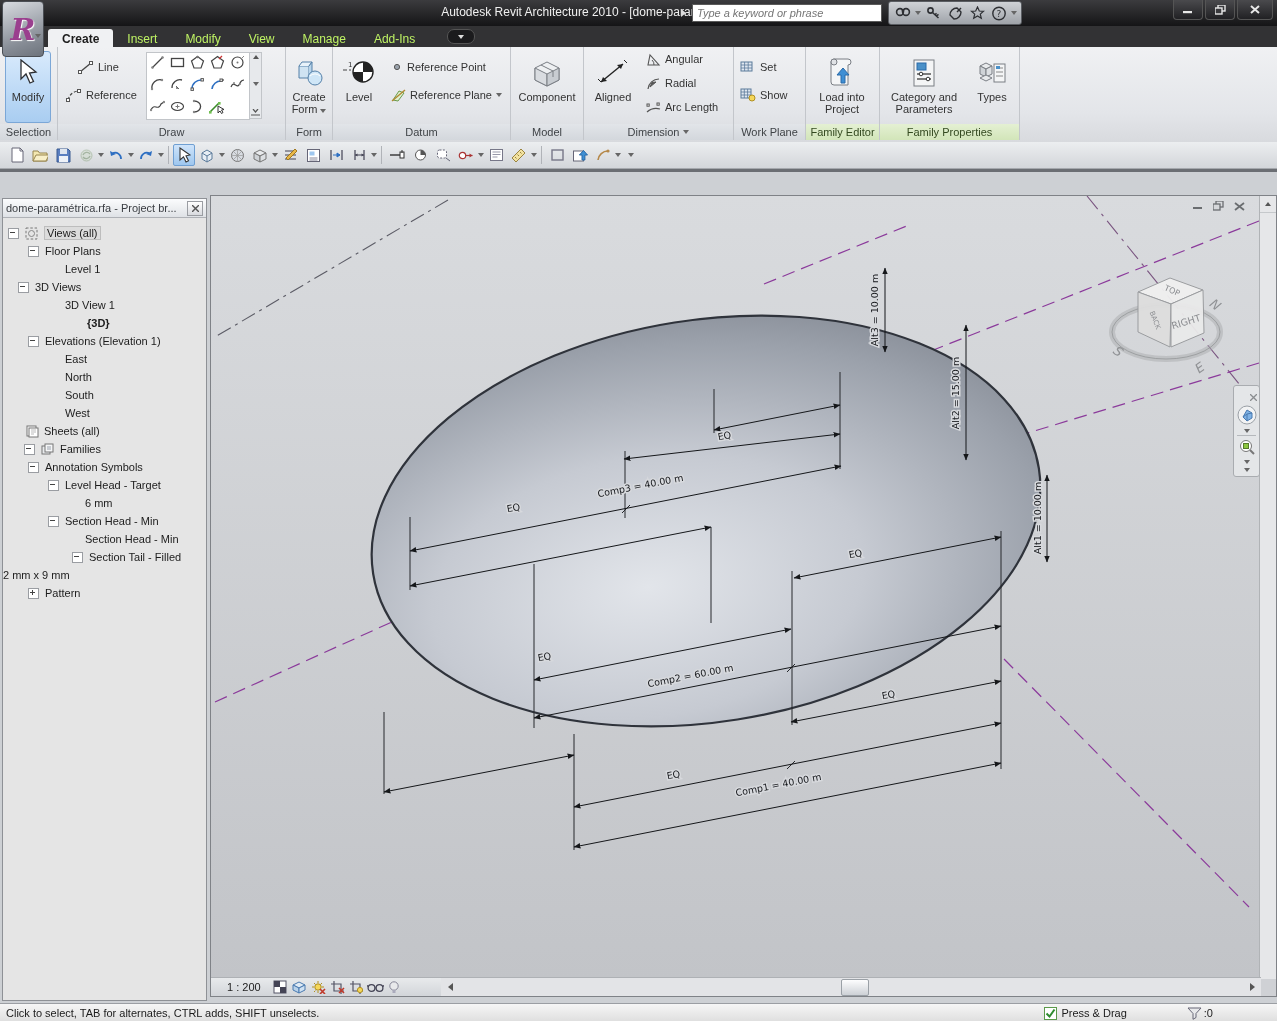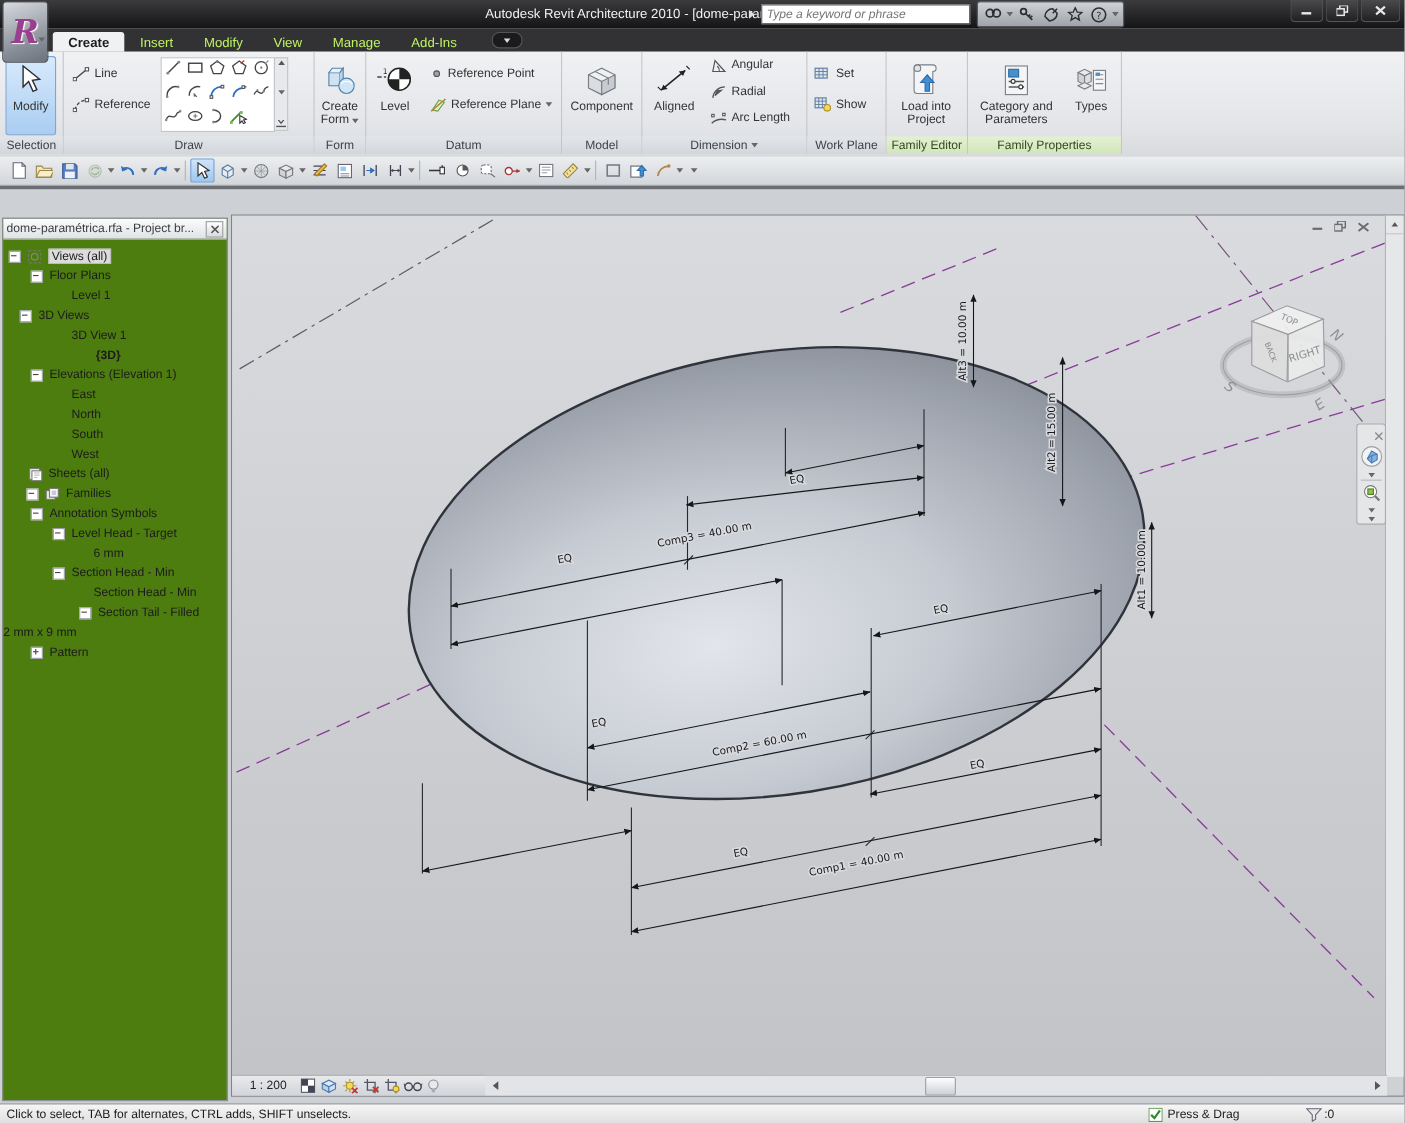--- a/index.html
+++ b/index.html
@@ -56,21 +56,21 @@
   
   .qat{position:absolute;left:0;top:142px;width:1277px;height:27px;
     background:linear-gradient(#eceef0,#d3d6da);border-bottom:1px solid #a5a8ad;
     display:flex;align-items:center;padding-left:6px;gap:1px;box-sizing:border-box;}
   .qi{width:22px;height:22px;display:flex;align-items:center;justify-content:center;border-radius:2px;flex:none;}
   .qi.active{background:linear-gradient(#cfe4fa,#9ec7ef);border:1px solid #6f9fd2;box-sizing:border-box;}
   .qi.dis{opacity:.38;}
   .qsep{width:1px;height:18px;background:#b0b3b8;margin:0 3px;flex:none;}
   .hr3{position:absolute;left:0;top:169px;width:1277px;height:3px;background:#6b6e73;}
   
-  .browser{position:absolute;left:2px;top:198px;width:205px;height:803px;background:#4d7c0f;
+  .browser{position:absolute;left:2px;top:198px;width:205px;height:803px;background:#e5e5e5;
     border:1px solid #8e9196;box-sizing:border-box;}
   .btitle{height:18px;background:linear-gradient(#fbfcfd,#dfe2e6);border-bottom:1px solid #aeb1b6;
     font-size:11px;color:#3a3d42;display:flex;align-items:center;padding:0 3px;}
   .btitle .txt{flex:1;white-space:nowrap;overflow:hidden;}
   .bclose{width:14px;height:13px;border:1px solid #9a9da2;background:linear-gradient(#fff,#d8dade);
     display:flex;align-items:center;justify-content:center;flex:none;}
   .tree{padding-top:6px;}
   .trow{height:18px;display:flex;align-items:center;font-size:11px;color:#1c1c1c;white-space:nowrap;}
   .exp{width:9px;height:9px;border:1px solid #9a9da2;background:#fff;margin-right:6px;position:relative;flex:none;}
   .exp::before{content:"";position:absolute;left:1px;top:3px;width:5px;height:1px;background:#444;}
@@ -202,21 +202,21 @@
               </svg>
           </span>
           <span>Modify</span>
         </div>
       </div>
       <div class="rlabel">Selection</div>
     </div>
 
     <div class="rp" style="width:228px">
       <div class="rbody">
-        <div class="srow" style="left:8px;top:10px">
+        <div class="srow" style="left:20px;top:10px">
           <svg width="16" height="14" viewBox="0 0 16 14">
               <path d="M2 12 L13 3" stroke="#444" stroke-width="1.3"></path>
               <rect x="0.5" y="10.5" width="3" height="3" fill="#fff" stroke="#555"></rect>
               <rect x="11.5" y="1.5" width="3" height="3" fill="#fff" stroke="#555"></rect>
             </svg>
           <span>Line</span>
         </div>
         <div class="srow" style="left:8px;top:38px">
           <svg width="16" height="14" viewBox="0 0 16 14">
               <path d="M2 12 C4 5 9 3 13 3" stroke="#444" stroke-width="1.2" stroke-dasharray="3 2" fill="none"></path>

